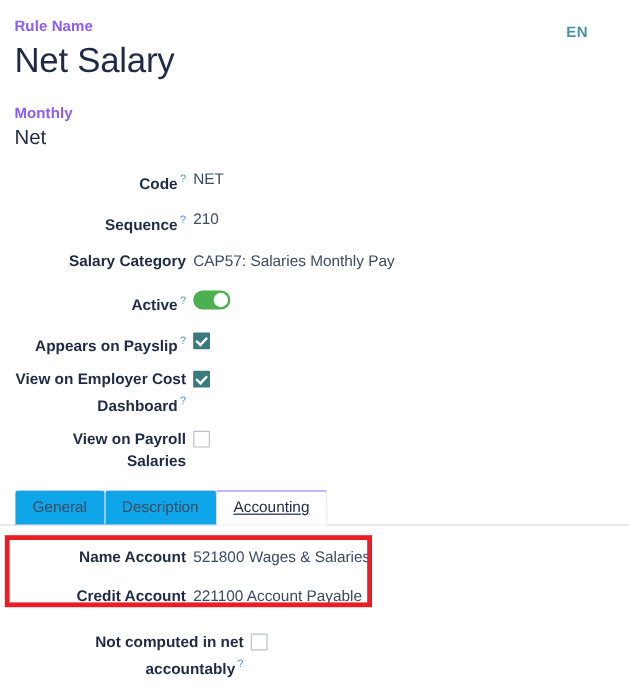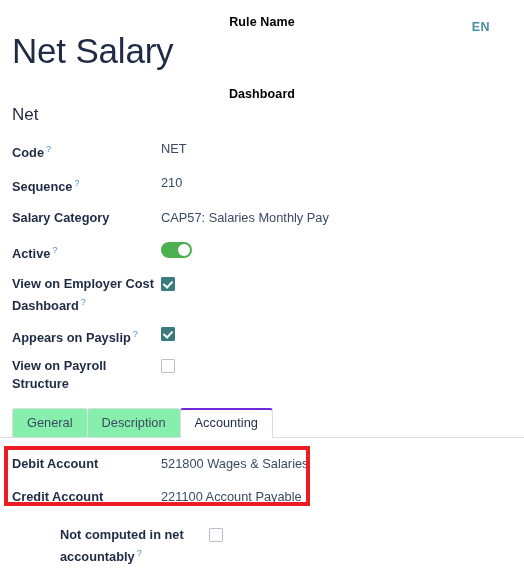--- a/index.html
+++ b/index.html
@@ -35,27 +35,26 @@
     right: 34px;
     font-size: 12.5px;
     font-weight: 700;
     letter-spacing: .4px;
     color: #4a90a4;
     font-family: "Liberation Sans", sans-serif;
   }
   .field-caption {
     font-size: 12.5px;
     font-weight: 700;
-    color: #000000;
+    color: #8b5cf6;
     line-height: 17px;
     letter-spacing: .1px;
-    text-align: center;
   }
   .title-main {
-    font-size: 35px;
+    font-size: 29px;
     font-weight: 400;
     color: #1f2b44;
     line-height: 38px;
     margin-top: 1px;
     letter-spacing: -.2px;
   }
   .title-sub {
     font-size: 17px;
     font-weight: 400;
     color: #1f2b44;
@@ -77,20 +76,21 @@
   }
   .frow .flabel {
     width: 149px;
     flex: 0 0 149px;
     font-size: 12.8px;
     font-weight: 700;
     color: #1f2b44;
     line-height: 18px;
     padding-right: 6px;
     box-sizing: border-box;
+    text-align: right;
   }
   .frow .fvalue {
     flex: 1 1 auto;
     font-size: 12.8px;
     font-weight: 400;
     color: #3b4a63;
     line-height: 18px;
   }
   .help-icon {
     font-size: 9px;
@@ -164,34 +164,35 @@
     box-sizing: border-box;
     display: flex;
     align-items: flex-end;
   }
   .tab {
     font-size: 12.8px;
     color: #3b4a63;
     padding: 5px 14px 6px 14px;
     border: 1px solid #dadde1;
     border-bottom: none;
-    background: #86efac;
+    background: #0ea5e9;
     line-height: 17px;
     margin-right: -1px;
     border-radius: 3px 3px 0 0;
     position: relative;
     box-sizing: border-box;
     height: 29px;
   }
   .tab.active {
     color: #1f2b44;
-    border-top: 2px solid #6d28d9;
+    border-top: 2px solid #c4b5fd;
     background: #ffffff;
     z-index: 2;
     padding-top: 4px;
+    text-decoration: underline;
   }
   .tab.active::after {
     content: "";
     position: absolute;
     left: 0;
     right: 0;
     bottom: -1px;
     height: 1px;
     background: #ffffff;
   }
@@ -230,21 +231,21 @@
   <div class="header-block">
 
     <div class="lang-badge">EN</div>
 
     <div class="field-caption">Rule Name</div>
 
     <div class="title-main">Net Salary</div>
 
     <div class="spacer-cat"></div>
 
-    <div class="field-caption">Dashboard</div>
+    <div class="field-caption">Monthly</div>
 
     <div class="title-sub">Net</div>
   </div>
 
   <div class="fields">
 
     <div class="frow">
       <div class="flabel">
         <span>Code</span><span class="help-icon">?</span>
       </div>
@@ -267,59 +268,59 @@
       <div class="flabel">
         <span>Active</span><span class="help-icon">?</span>
       </div>
       <div class="fvalue">
         <span class="toggle">
           <span class="knob"></span>
         </span>
       </div>
     </div>
 
-    <div class="frow tight two-line">
-      <div class="flabel">
-        <span>View on Employer Cost Dashboard</span><span class="help-icon">?</span>
+    <div class="frow tight">
+      <div class="flabel">
+        <span>Appears on Payslip</span><span class="help-icon">?</span>
       </div>
       <div class="fvalue">
         <span class="cbox checked"></span>
       </div>
     </div>
 
-    <div class="frow tight">
-      <div class="flabel">
-        <span>Appears on Payslip</span><span class="help-icon">?</span>
+    <div class="frow tight two-line">
+      <div class="flabel">
+        <span>View on Employer Cost Dashboard</span><span class="help-icon">?</span>
       </div>
       <div class="fvalue">
         <span class="cbox checked"></span>
       </div>
     </div>
 
     <div class="frow tight two-line">
-      <div class="flabel">View on Payroll Structure</div>
+      <div class="flabel">View on Payroll Salaries</div>
       <div class="fvalue">
         <span class="cbox unchecked"></span>
       </div>
     </div>
   </div>
 
   <div class="tabbar">
     <div class="tab">General</div>
     <div class="tab">Description</div>
     <div class="tab active">Accounting</div>
   </div>
 
   <div class="acct-pane">
 
     <div class="highlight-box"></div>
 
     <div class="acct-rows">
       <div class="frow">
-        <div class="flabel">Debit Account</div>
+        <div class="flabel">Name Account</div>
         <div class="fvalue">521800 Wages &amp; Salaries</div>
       </div>
 
       <div class="frow">
         <div class="flabel">Credit Account</div>
         <div class="fvalue">221100 Account Payable</div>
       </div>
     </div>
 
     <div class="tail">

